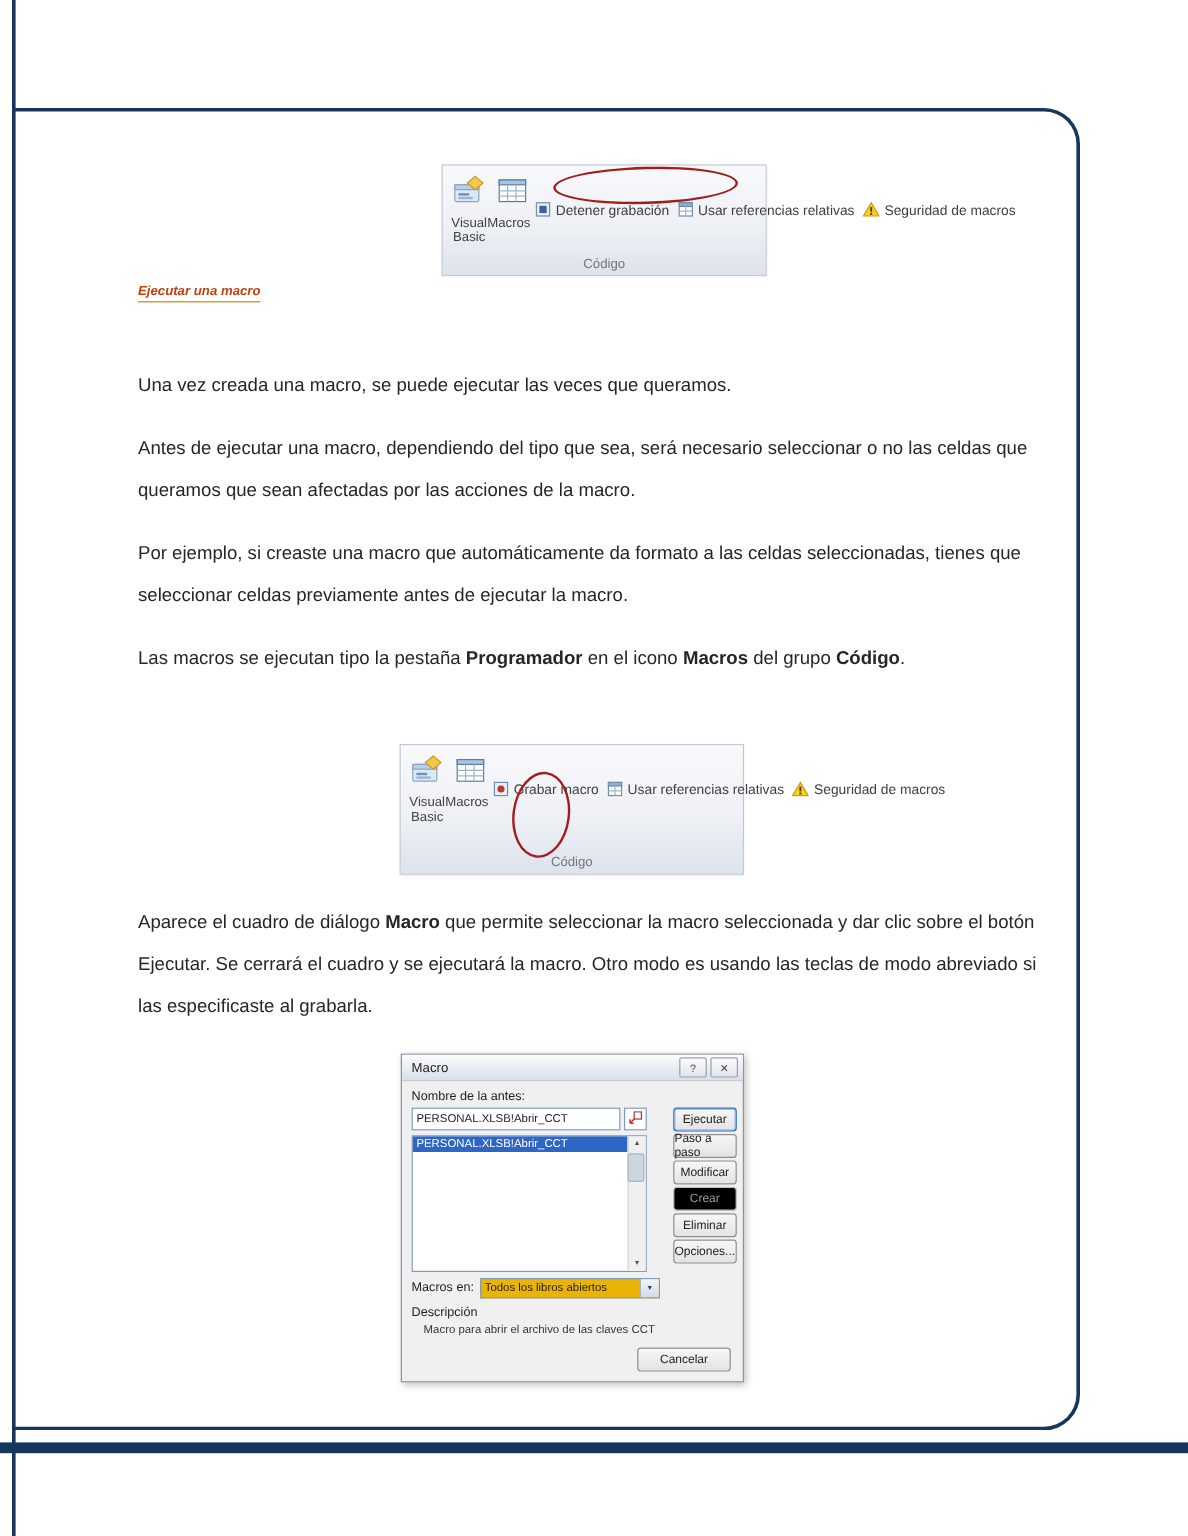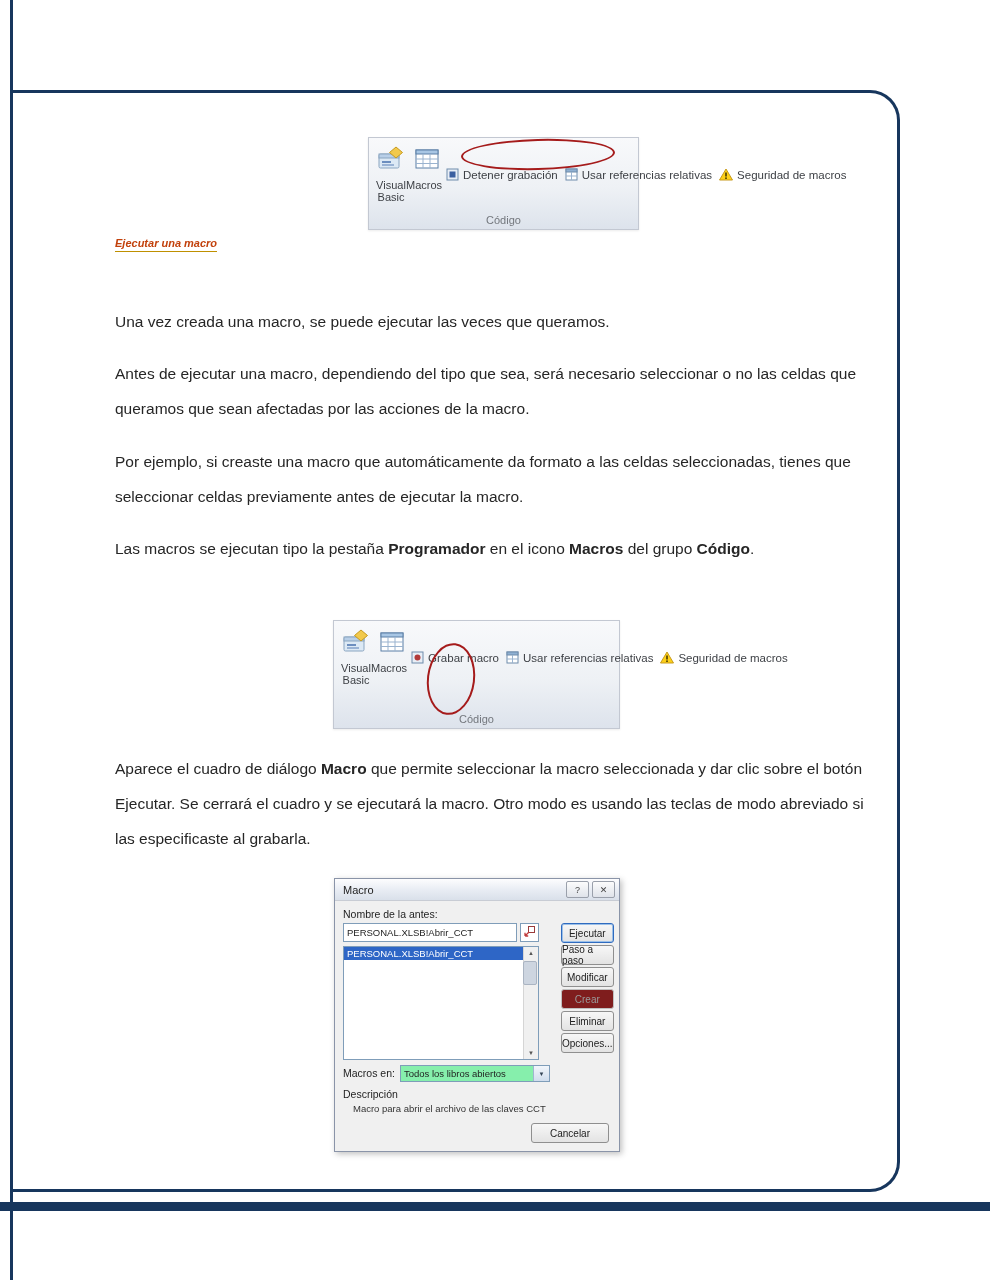--- a/index.html
+++ b/index.html
@@ -57,23 +57,23 @@
              border-left:1px solid #d5d5d5;display:flex;flex-direction:column;
              justify-content:space-between;align-items:center;font-size:6px;color:#555;}
   .scroll-thumb{position:absolute;right:1px;top:14px;width:12px;height:22px;background:#cdd5e0;
                 border:1px solid #aab4c2;border-radius:2px;}
   .sarrow{width:12px;height:12px;display:flex;align-items:center;justify-content:center;}
   .btn-col{display:flex;flex-direction:column;gap:2px;width:68px;}
   .dlg-btn{height:20px;border:1px solid #8f8f8f;border-radius:3px;
            background:linear-gradient(#f7f7f7,#e3e3e3);font-size:10px;display:flex;
            align-items:center;justify-content:center;color:#222;box-sizing:border-box;}
   .dlg-btn.default{border:1px solid #2f6bbf;box-shadow:0 0 0 1px #9cc0e8 inset;}
-  .dlg-btn.disabled{color:#9b9b9b;background:#7f1d1d;border-color:#c0c0c0;}
+  .dlg-btn.disabled{color:#9b9b9b;background:#000000;border-color:#c0c0c0;}
   .macros-row{display:flex;align-items:center;gap:5px;margin-top:5px;}
-  .combo{width:150px;height:17px;border:1px solid #7f9db9;background:#86efac;font-size:9.5px;
+  .combo{width:150px;height:17px;border:1px solid #7f9db9;background:#eab308;font-size:9.5px;
          display:flex;align-items:center;box-sizing:border-box;}
   .combo .val{flex:1;padding:0 3px;white-space:nowrap;overflow:hidden;}
   .combo .dd{width:15px;height:100%;background:linear-gradient(#f2f6fb,#d0dded);
              border-left:1px solid #9fb6cf;display:flex;align-items:center;justify-content:center;
              font-size:6px;color:#345;}
   .desc-lbl{margin-top:6px;font-size:10.5px;}
   .desc-text{margin:3px 0 0 10px;font-size:9.5px;color:#333;}
   .cancel-btn{position:absolute;right:10px;bottom:8px;width:78px;}
 </style>
 </head>

